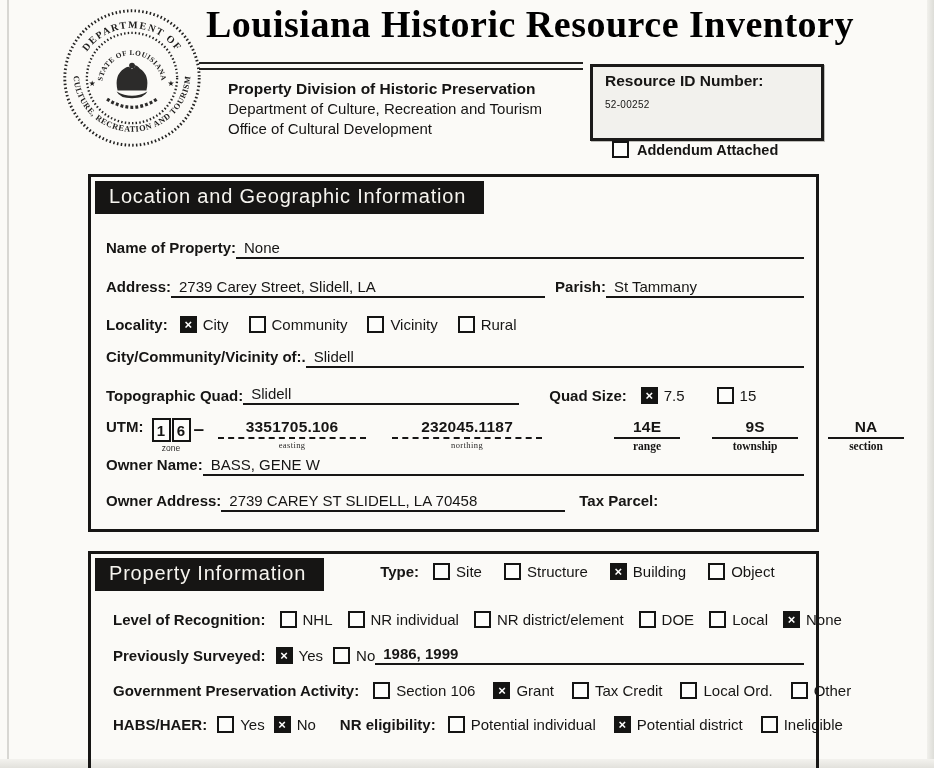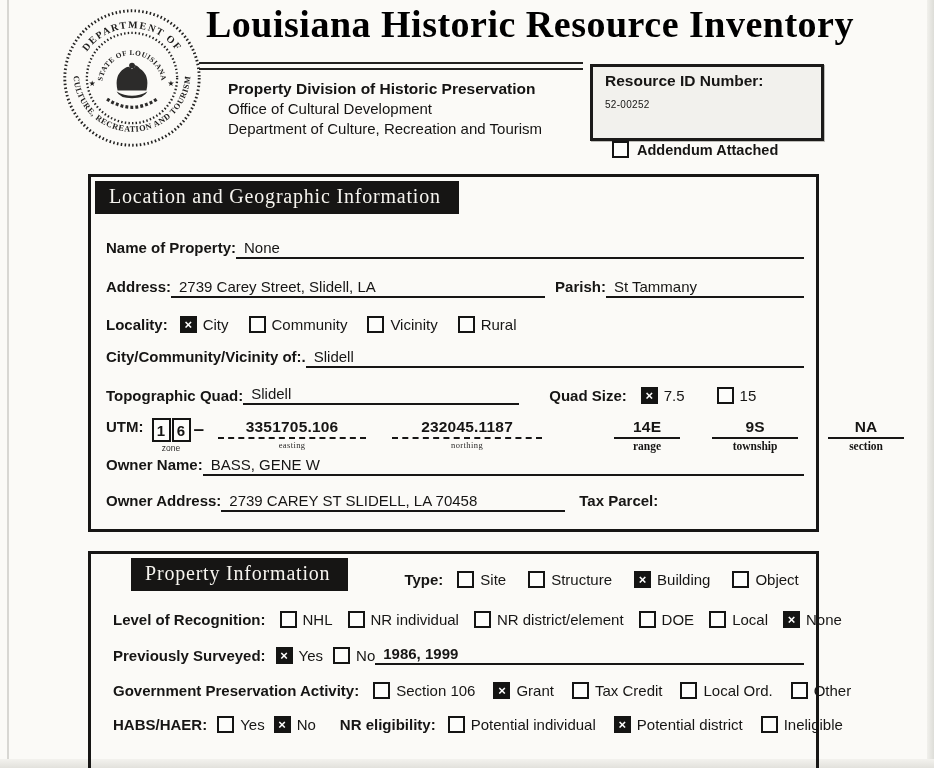--- a/index.html
+++ b/index.html
@@ -34,21 +34,21 @@
   .rid-value{font-size:10px;margin-top:9px;letter-spacing:.3px;}
   .addendum{position:absolute;left:612px;top:141px;display:flex;align-items:center;gap:8px;}
   .addendum .cbl{font-weight:700;font-size:14.5px;}
 
   
   .box{position:absolute;left:88px;width:725px;border:3px solid #171615;background:transparent;}
   .box.loc{top:174px;height:352px;}
   .box.prop{top:551px;height:260px;}
   .bar{
     display:inline-block;background:#161514;color:#f6f4ef;
-    font-family:Liberation Serif, serif;font-size:20px;letter-spacing:.8px;
+    font-family:Liberation Sans, sans-serif;font-size:20px;letter-spacing:.8px;
     padding:4px 18px 6px 14px;margin:4px 0 0 4px;white-space:nowrap;
   }
   .row{display:flex;align-items:baseline;padding:0 12px 0 15px;}
   .lbl{font-weight:700;font-size:15px;white-space:nowrap;}
   .field{display:inline-flex;align-items:baseline;border-bottom:2px solid #171615;
     padding:0 6px 1px 8px;min-height:16px;}
   .field .val{font-size:15px;white-space:nowrap;}
   .grow{flex:1;}
   
   .cb{display:inline-block;width:13px;height:13px;border:2.5px solid #141413;background:#fdfdfb;
@@ -88,21 +88,21 @@
   .utm-fields .utmf:nth-child(2){width:150px;margin-left:26px;}
   .utm-fields .utmf:nth-child(3){width:66px;margin-left:72px;}
   .utm-fields .utmf:nth-child(4){width:86px;margin-left:32px;}
   .utm-fields .utmf:nth-child(5){width:76px;margin-left:30px;}
   .r-owner{margin-top:3px;}
   .r-oaddr{margin-top:16px;}
   .oaddr-field{width:330px;}
   .r-oaddr .lbl2{margin-left:14px;}
 
   
-  .prop-head{display:flex;align-items:flex-end;margin-left:36px;}
+  .prop-head{display:flex;}
   .prop-head .bar{flex:none;}
   .type-row{display:inline-flex;align-items:center;margin:0 0 3px 56px;}
   .type-row .cbgroup{gap:22px;margin-left:14px;}
   .r-recog{margin-top:20px;align-items:center;padding-left:22px;}
   .r-recog .cbgroup{gap:15px;margin-left:14px;}
   .r-surv{margin-top:17px;align-items:center;padding-left:22px;}
   .r-surv .cbgroup{gap:10px;margin-left:10px;}
   .r-surv .lbl2{margin-left:12px;}
   .when-field .val{font-weight:700;}
   .r-gov{margin-top:17px;align-items:center;padding-left:22px;}
@@ -146,22 +146,22 @@
       <path d="M59,89 q16,9 32,0 q-3,7 -16,7 q-13,0 -16,-7 Z" fill="#2c2b2a"></path>
       <path d="M49,97 Q75,114 101,97" fill="none" stroke="#2c2b2a" stroke-width="3.4" stroke-dasharray="3,2.2"></path>
     </g>
   </svg>
 </div>
 
 <h1 class="title">Louisiana Historic Resource Inventory</h1>
 <div class="dbl-line"></div>
 <div class="division">
     <div>Property Division of Historic Preservation</div>
+    <div>Department of Culture, Recreation and Tourism</div>
     <div>Office of Cultural Development</div>
-    <div>Department of Culture, Recreation and Tourism</div>
   </div>
 
 <div class="rid-box">
   <div class="rid-label">Resource ID Number:</div>
   <div class="rid-value">52-00252</div>
 </div>
 
 <div class="addendum">
   <span class="cb"></span>
   <span class="cbl">Addendum Attached</span>

